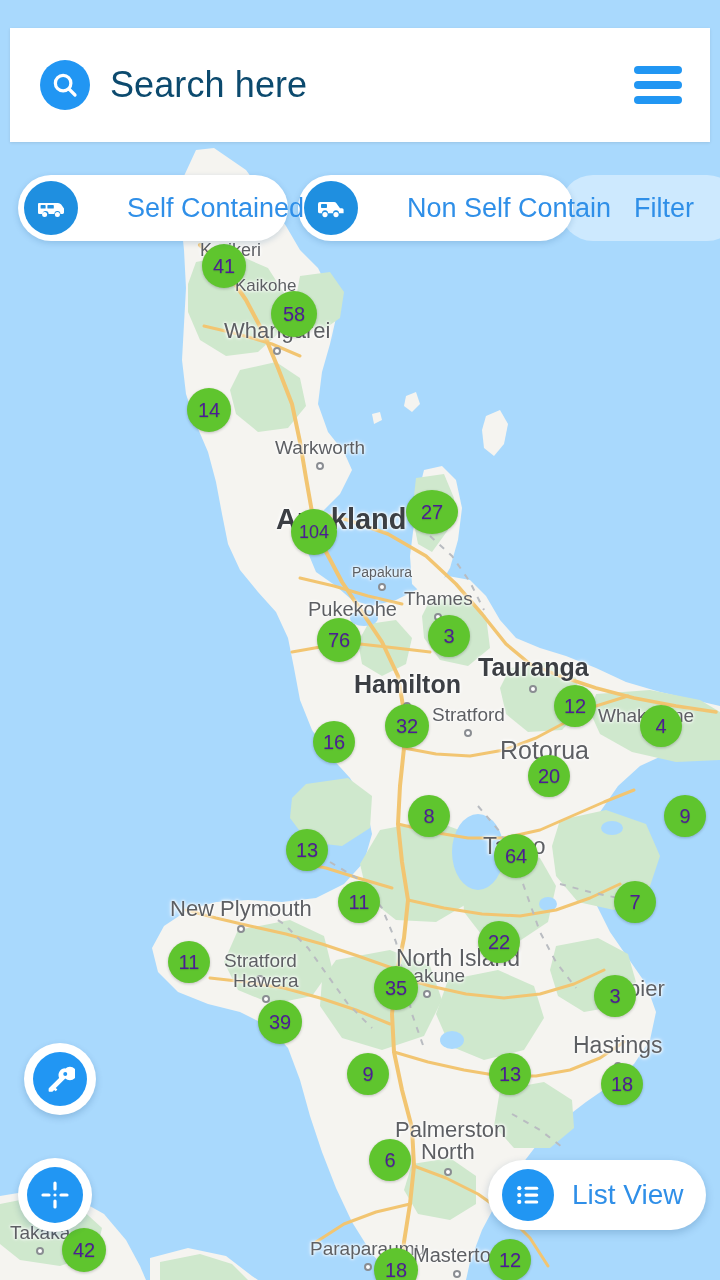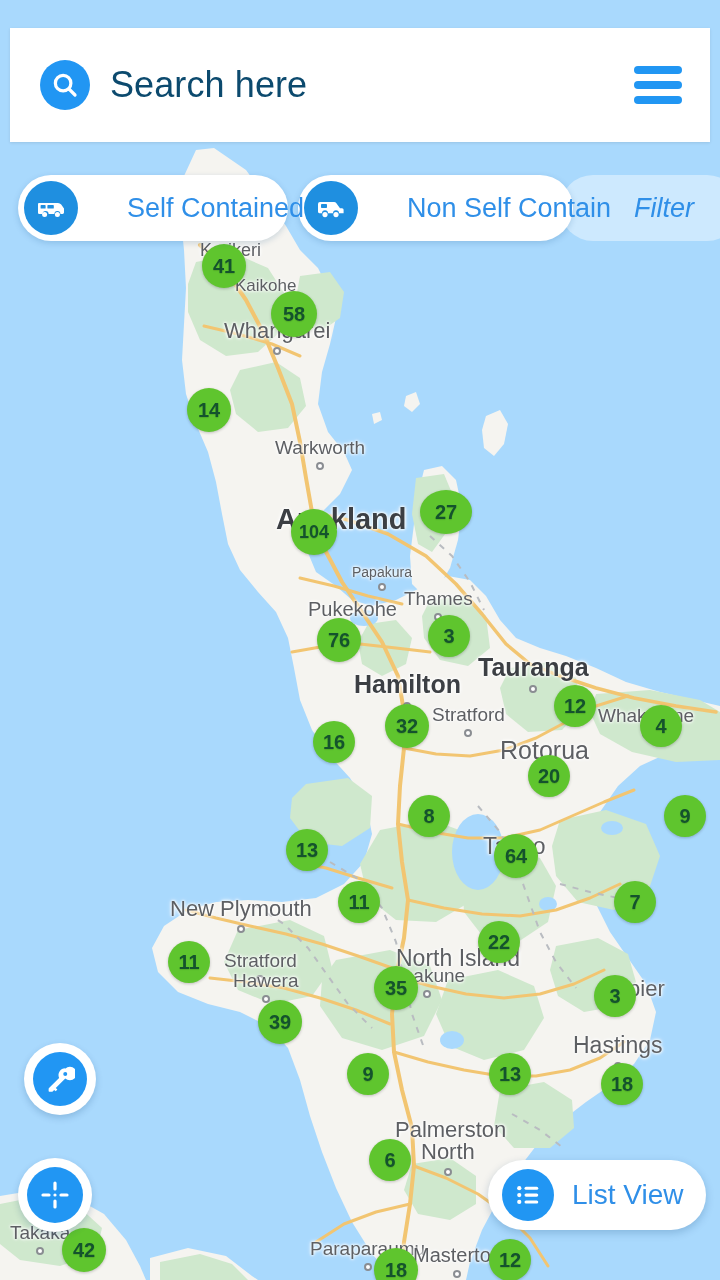--- a/index.html
+++ b/index.html
@@ -49,28 +49,28 @@
     flex:0 0 auto; display:flex; align-items:center; justify-content:center;
   }
   .chip-label { margin-left:16px; color:#2f8fe8; font-size:27px; }
   #chip-self      { left:18px;  width:270px; z-index:3; }
   #chip-nonself   { left:298px; width:275px; z-index:2; }
   #chip-filter {
     left:560px; width:180px; background:rgba(255,255,255,.42);
     box-shadow:none; z-index:1; justify-content:flex-end;
     padding:0 46px 0 0;
   }
-  #chip-filter .chip-label { margin-left:0;font-style:italic; }
+  #chip-filter .chip-label { margin-left:0; }
 
   
   .marker {
     position:absolute; border-radius:50%;
-    background:#5fc52e; color:#14532d;
+    background:#5fc52e; color:#4c1d95;
     display:flex; align-items:center; justify-content:center;
-    font-weight:bold; z-index:20; cursor:pointer;
+    font-weight:normal; z-index:20; cursor:pointer;
     box-shadow:0 1px 3px rgba(0,0,0,.22);
     text-shadow:0 1px 1px rgba(0,0,0,.13);
   }
 
   
   .place {
     position:absolute; z-index:12; color:#5d5f63;
     white-space:nowrap; pointer-events:none;
     text-shadow:0 0 3px #fff, 0 0 3px #fff, 0 0 5px #fff;
   }
@@ -241,21 +241,21 @@
       <div class="place" style="left: 421px; top: 1139px; font-size: 22px;"><span>North</span><span class="dot"></span></div>
       <div class="place" style="left: 310px; top: 1238px; font-size: 19px;"><span>Paraparaumu</span><span class="dot"></span></div>
       <div class="place" style="left: 413px; top: 1244px; font-size: 20px;"><span>Masterton</span><span class="dot"></span></div>
       <div class="place" style="left: 10px; top: 1222px; font-size: 19px;"><span>Takaka</span><span class="dot"></span></div>
     </div>
 
   <div id="markers-layer">
       <div class="marker" style="width: 44px; height: 44px; left: 202px; top: 244px; background: rgb(95, 197, 46); font-size: 20px;">41</div>
       <div class="marker" style="width: 46px; height: 46px; left: 271px; top: 291px; background: rgb(95, 197, 46); font-size: 20px;">58</div>
       <div class="marker" style="width: 44px; height: 44px; left: 187px; top: 388px; background: rgb(95, 197, 46); font-size: 20px;">14</div>
-      <div class="marker" style="width: 52px; height: 44px; left: 420px; top: 490px; background: rgb(95, 197, 46); font-size: 20px;">27</div>
+      <div class="marker" style="width: 52px; height: 44px; left: 406px; top: 490px; background: rgb(95, 197, 46); font-size: 20px;">27</div>
       <div class="marker" style="width: 46px; height: 46px; left: 291px; top: 509px; background: rgb(95, 197, 46); font-size: 18px;">104</div>
       <div class="marker" style="width: 44px; height: 44px; left: 317px; top: 618px; background: rgb(95, 197, 46); font-size: 20px;">76</div>
       <div class="marker" style="width: 42px; height: 42px; left: 428px; top: 615px; background: rgb(95, 197, 46); font-size: 20px;">3</div>
       <div class="marker" style="width: 42px; height: 42px; left: 554px; top: 685px; background: rgb(95, 197, 46); font-size: 20px;">12</div>
       <div class="marker" style="width: 42px; height: 42px; left: 640px; top: 705px; background: rgb(95, 197, 46); font-size: 20px;">4</div>
       <div class="marker" style="width: 44px; height: 44px; left: 385px; top: 704px; background: rgb(95, 197, 46); font-size: 20px;">32</div>
       <div class="marker" style="width: 42px; height: 42px; left: 313px; top: 721px; background: rgb(95, 197, 46); font-size: 20px;">16</div>
       <div class="marker" style="width: 42px; height: 42px; left: 528px; top: 755px; background: rgb(95, 197, 46); font-size: 20px;">20</div>
       <div class="marker" style="width: 42px; height: 42px; left: 408px; top: 795px; background: rgb(95, 197, 46); font-size: 20px;">8</div>
       <div class="marker" style="width: 42px; height: 42px; left: 664px; top: 795px; background: rgb(95, 197, 46); font-size: 20px;">9</div>

